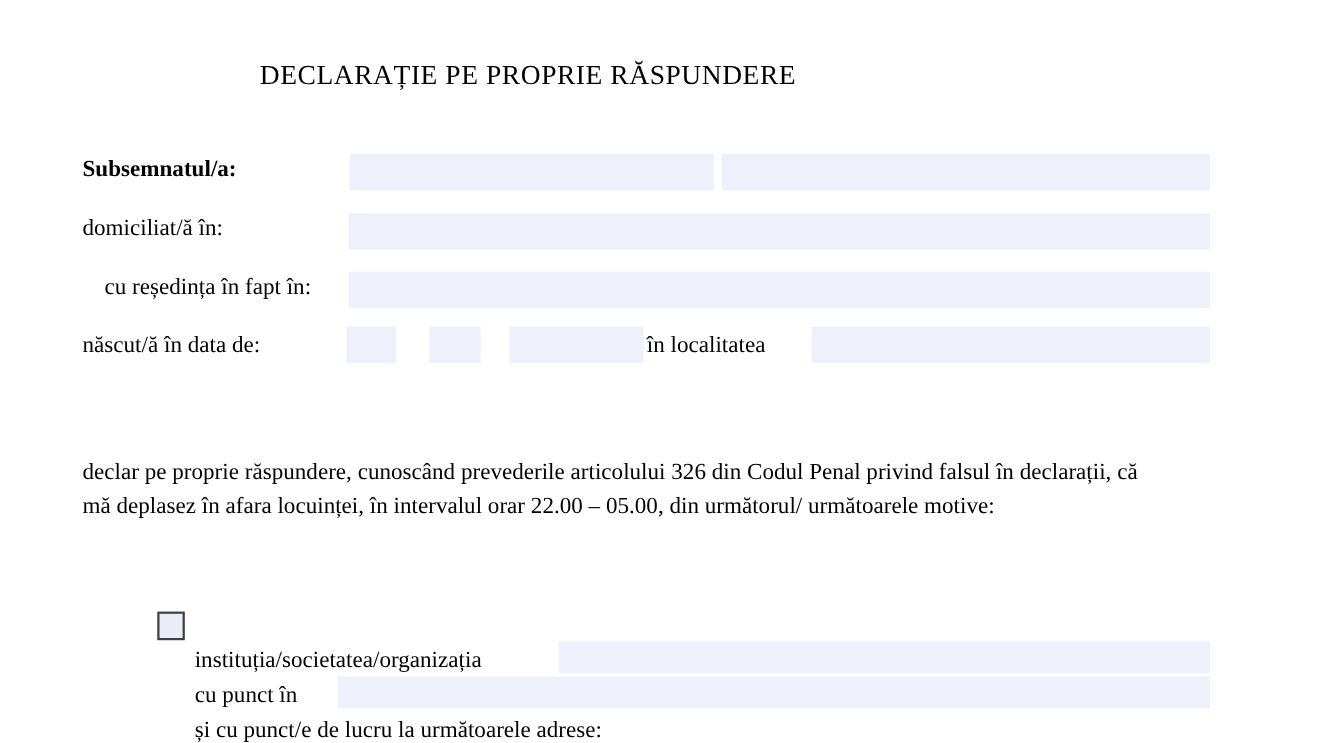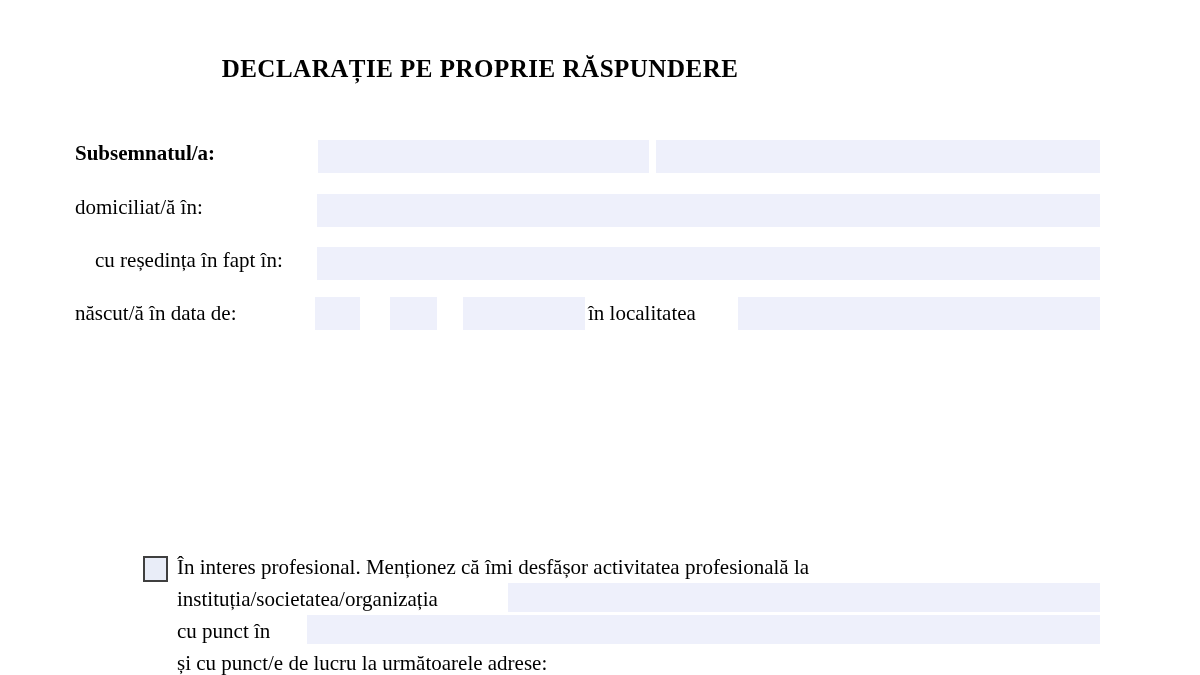--- a/index.html
+++ b/index.html
@@ -14,21 +14,21 @@
     position:relative;
     width:1200px;height:675px;
     background:#ffffff;
     font-family:"Liberation Serif","DejaVu Serif",serif;
     color:var(--text);
     overflow:hidden;
   }
   .title{
     position:absolute;top:55px;left:0;width:960px;
     margin:0;text-align:center;
-    font-size:25px;font-weight:bold;letter-spacing:.5px;
+    font-size:25px;font-weight:normal;letter-spacing:.5px;
   }
   .lbl{
     position:absolute;
     font-size:21px;line-height:24px;white-space:nowrap;text-align:center;
   }
   .bold{font-weight:bold;}
   .field{
     position:absolute;
     background:var(--field-bg);
     border:none;outline:none;
@@ -70,24 +70,24 @@
   <span class="lbl" style="left:75px;top:248px;margin-left:20px;">cu reședința în fapt în:</span>
   <input type="text" class="field" style="left: 317px; top: 247px; width: 783px; height: 33px;" value="">
 
   <span class="lbl" style="left:75px;top:301px;">născut/ă în data de:</span>
   <input type="text" class="field" style="left: 315px; top: 297px; width: 45px; height: 33px;" value="">
   <input type="text" class="field" style="left: 390px; top: 297px; width: 47px; height: 33px;" value="">
   <input type="text" class="field" style="left: 463px; top: 297px; width: 122px; height: 33px;" value="">
   <span class="lbl" style="left:588px;top:301px;">în localitatea</span>
   <input type="text" class="field" style="left: 738px; top: 297px; width: 362px; height: 33px;" value="">
 
+  <p class="para">declar pe proprie răspundere, cunoscând prevederile articolului 326 din Codul Penal privind falsul în declarații, că mă deplasez în afara locuinței, în intervalul orar 22.00 – 05.00, din următorul/ următoarele motive:</p>
 
   <div class="checkbox"></div>
 
-  <span class="chk-line" style="top:555px;">În interes profesional. Menționez că îmi desfășor activitatea profesională la</span>
 
   <span class="chk-line" style="top:587px;">instituția/societatea/organizația</span>
   <input type="text" class="field" style="left: 508px; top: 583px; width: 592px; height: 29px;" value="">
 
   <span class="chk-line" style="top:619px;">cu punct în</span>
   <input type="text" class="field" style="left: 307px; top: 615px; width: 793px; height: 29px;" value="">
 
   <span class="chk-line" style="top:651px;">și cu punct/e de lucru la următoarele adrese:</span>
 
 </div>

